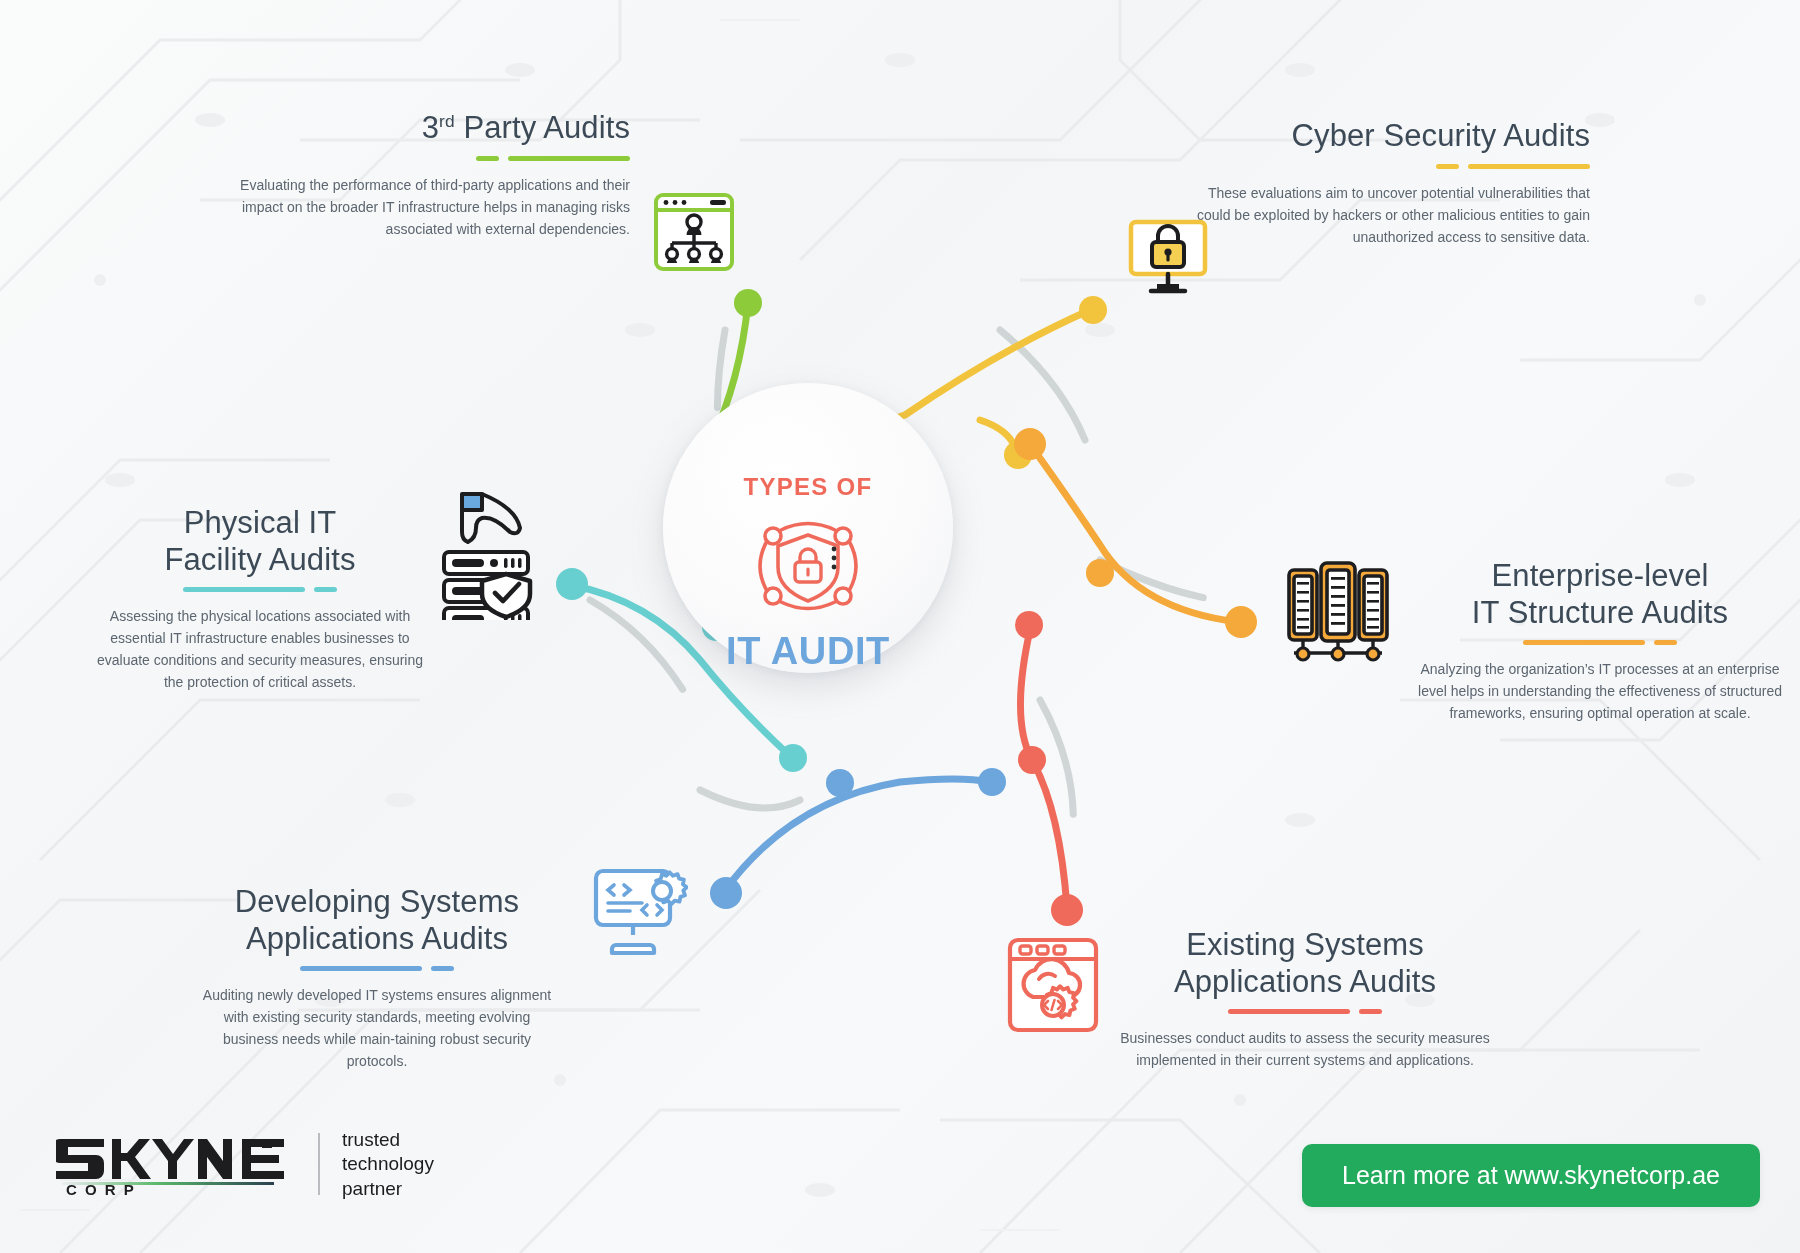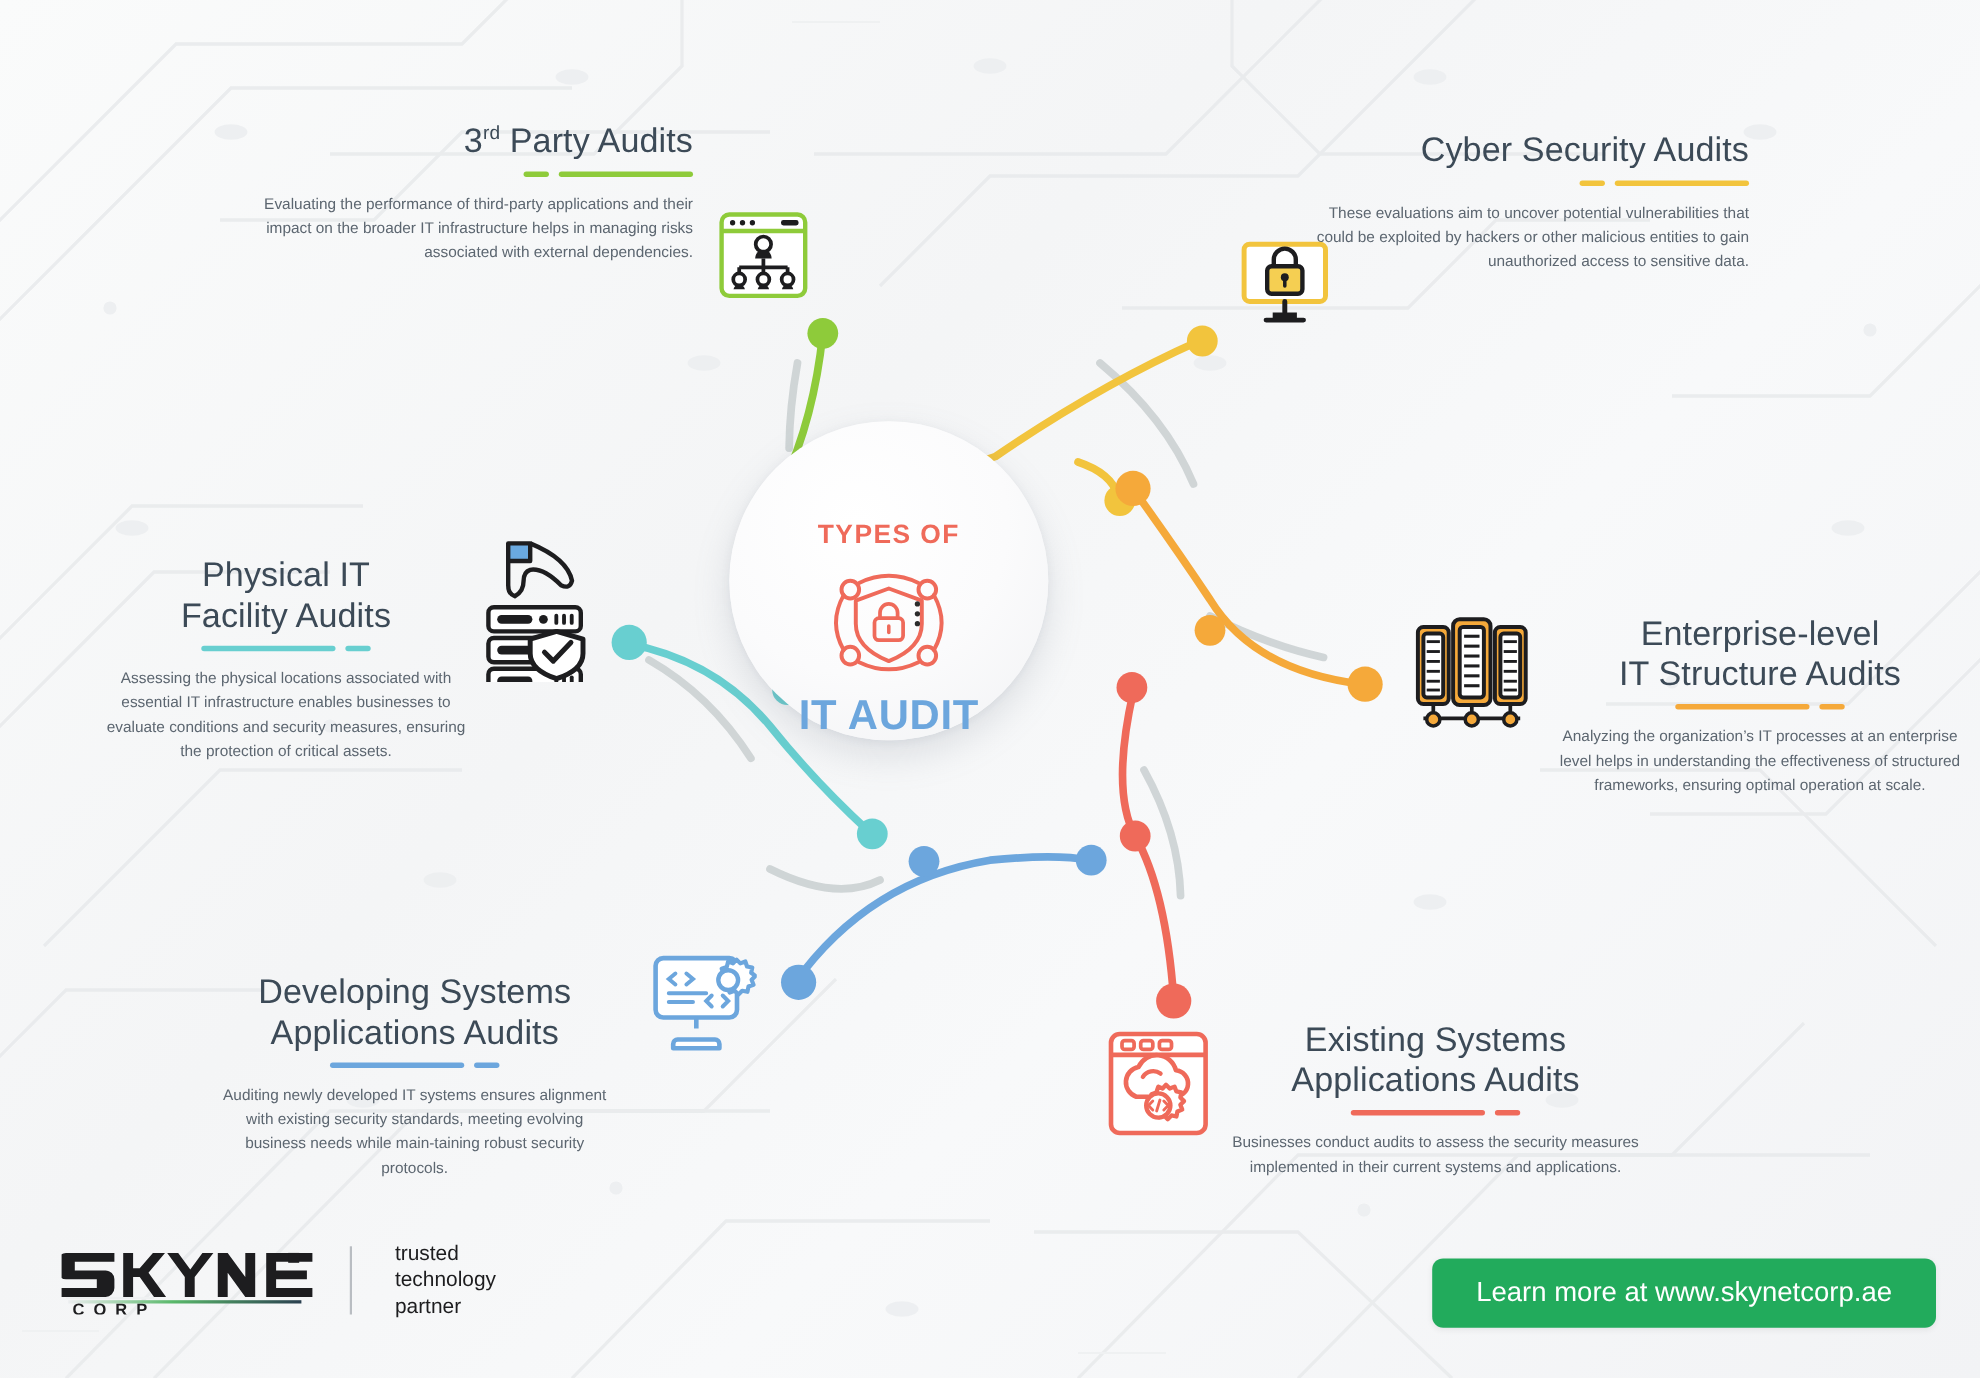--- a/index.html
+++ b/index.html
@@ -73,21 +73,21 @@
 
   
   .icon{position:absolute;z-index:5;}
   .icon svg{display:block;}
 
   
   #logo{position:absolute;left:56px;top:1128px;display:flex;align-items:center;gap:22px;z-index:8;}
   #logo .sky{display:block;}
   #logo .divider{width:2px;height:62px;background:#b9bdc2;}
   #logo .tag{
-    color:#1d1d1f;font-size:19px;line-height:1.28;font-weight:400;margin-left:17px;
+    color:#1d1d1f;font-size:19px;line-height:1.28;font-weight:400;
   }
   #cta{
     position:absolute;right:40px;top:1144px;
     background:#22ab5c;color:#ffffff;
     font-size:25px;font-weight:400;
     padding:17px 40px;border-radius:10px;
     white-space:nowrap;
     box-shadow:0 2px 6px rgba(0,0,0,.07);
   }
   

